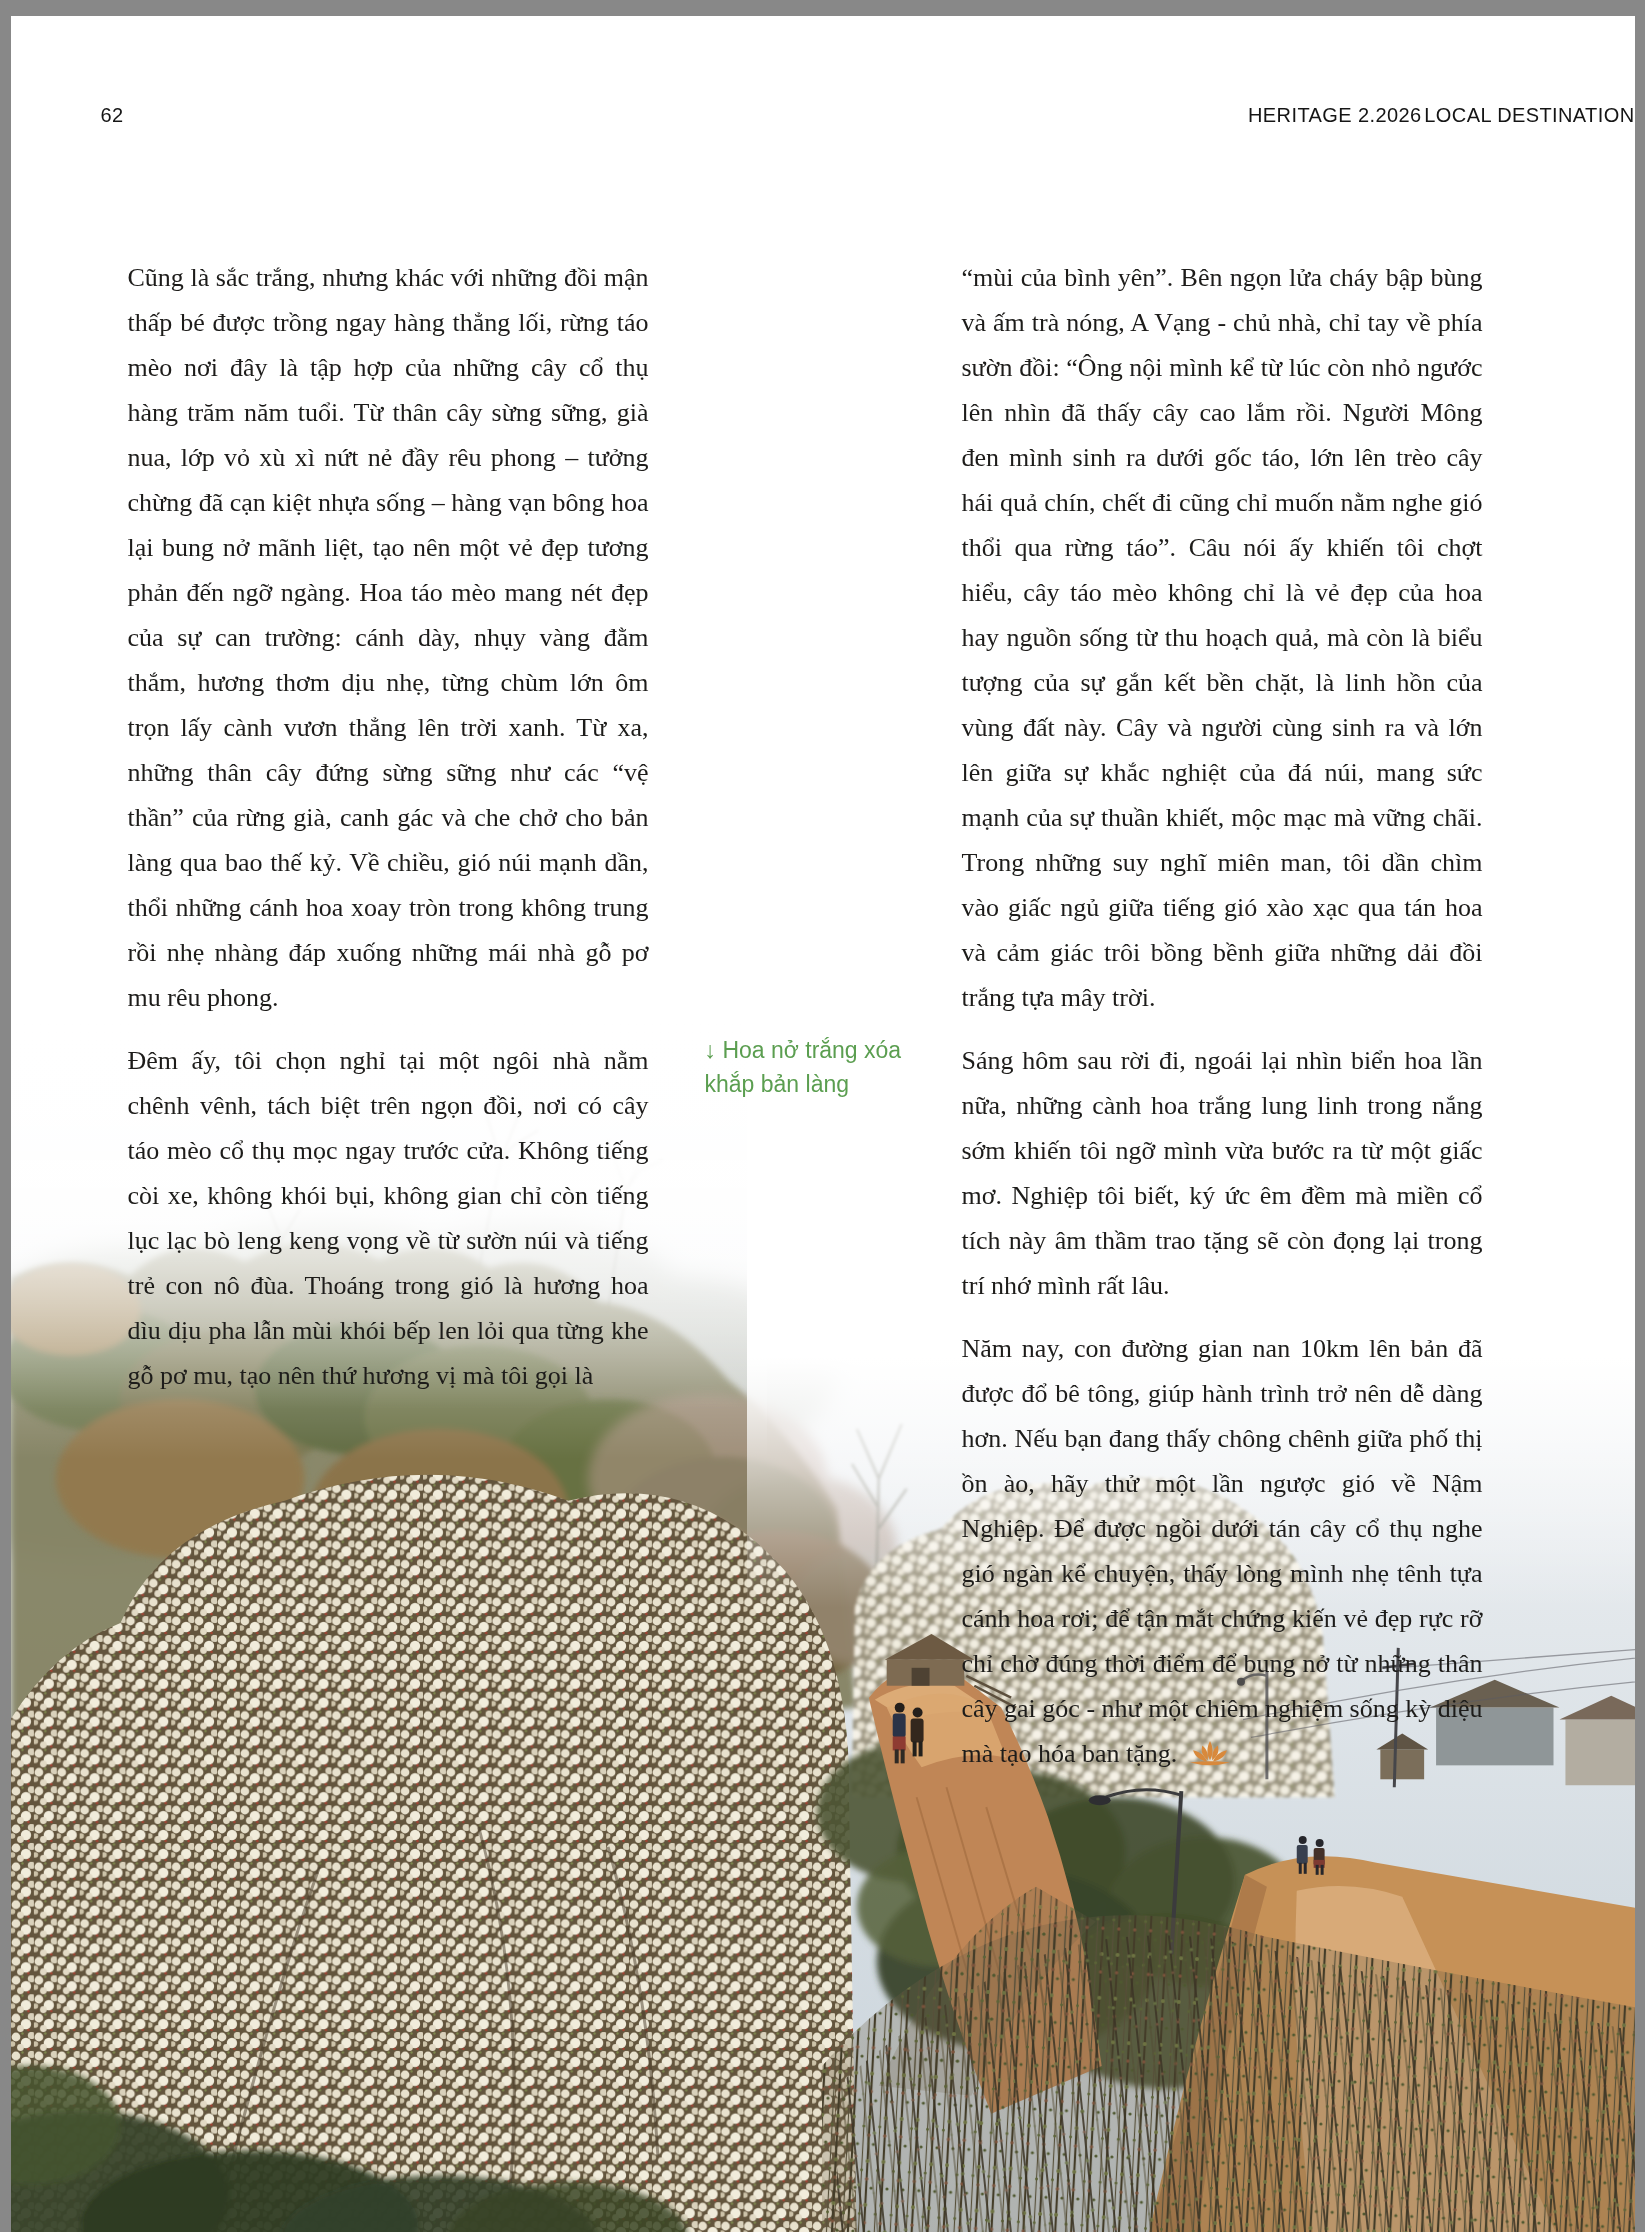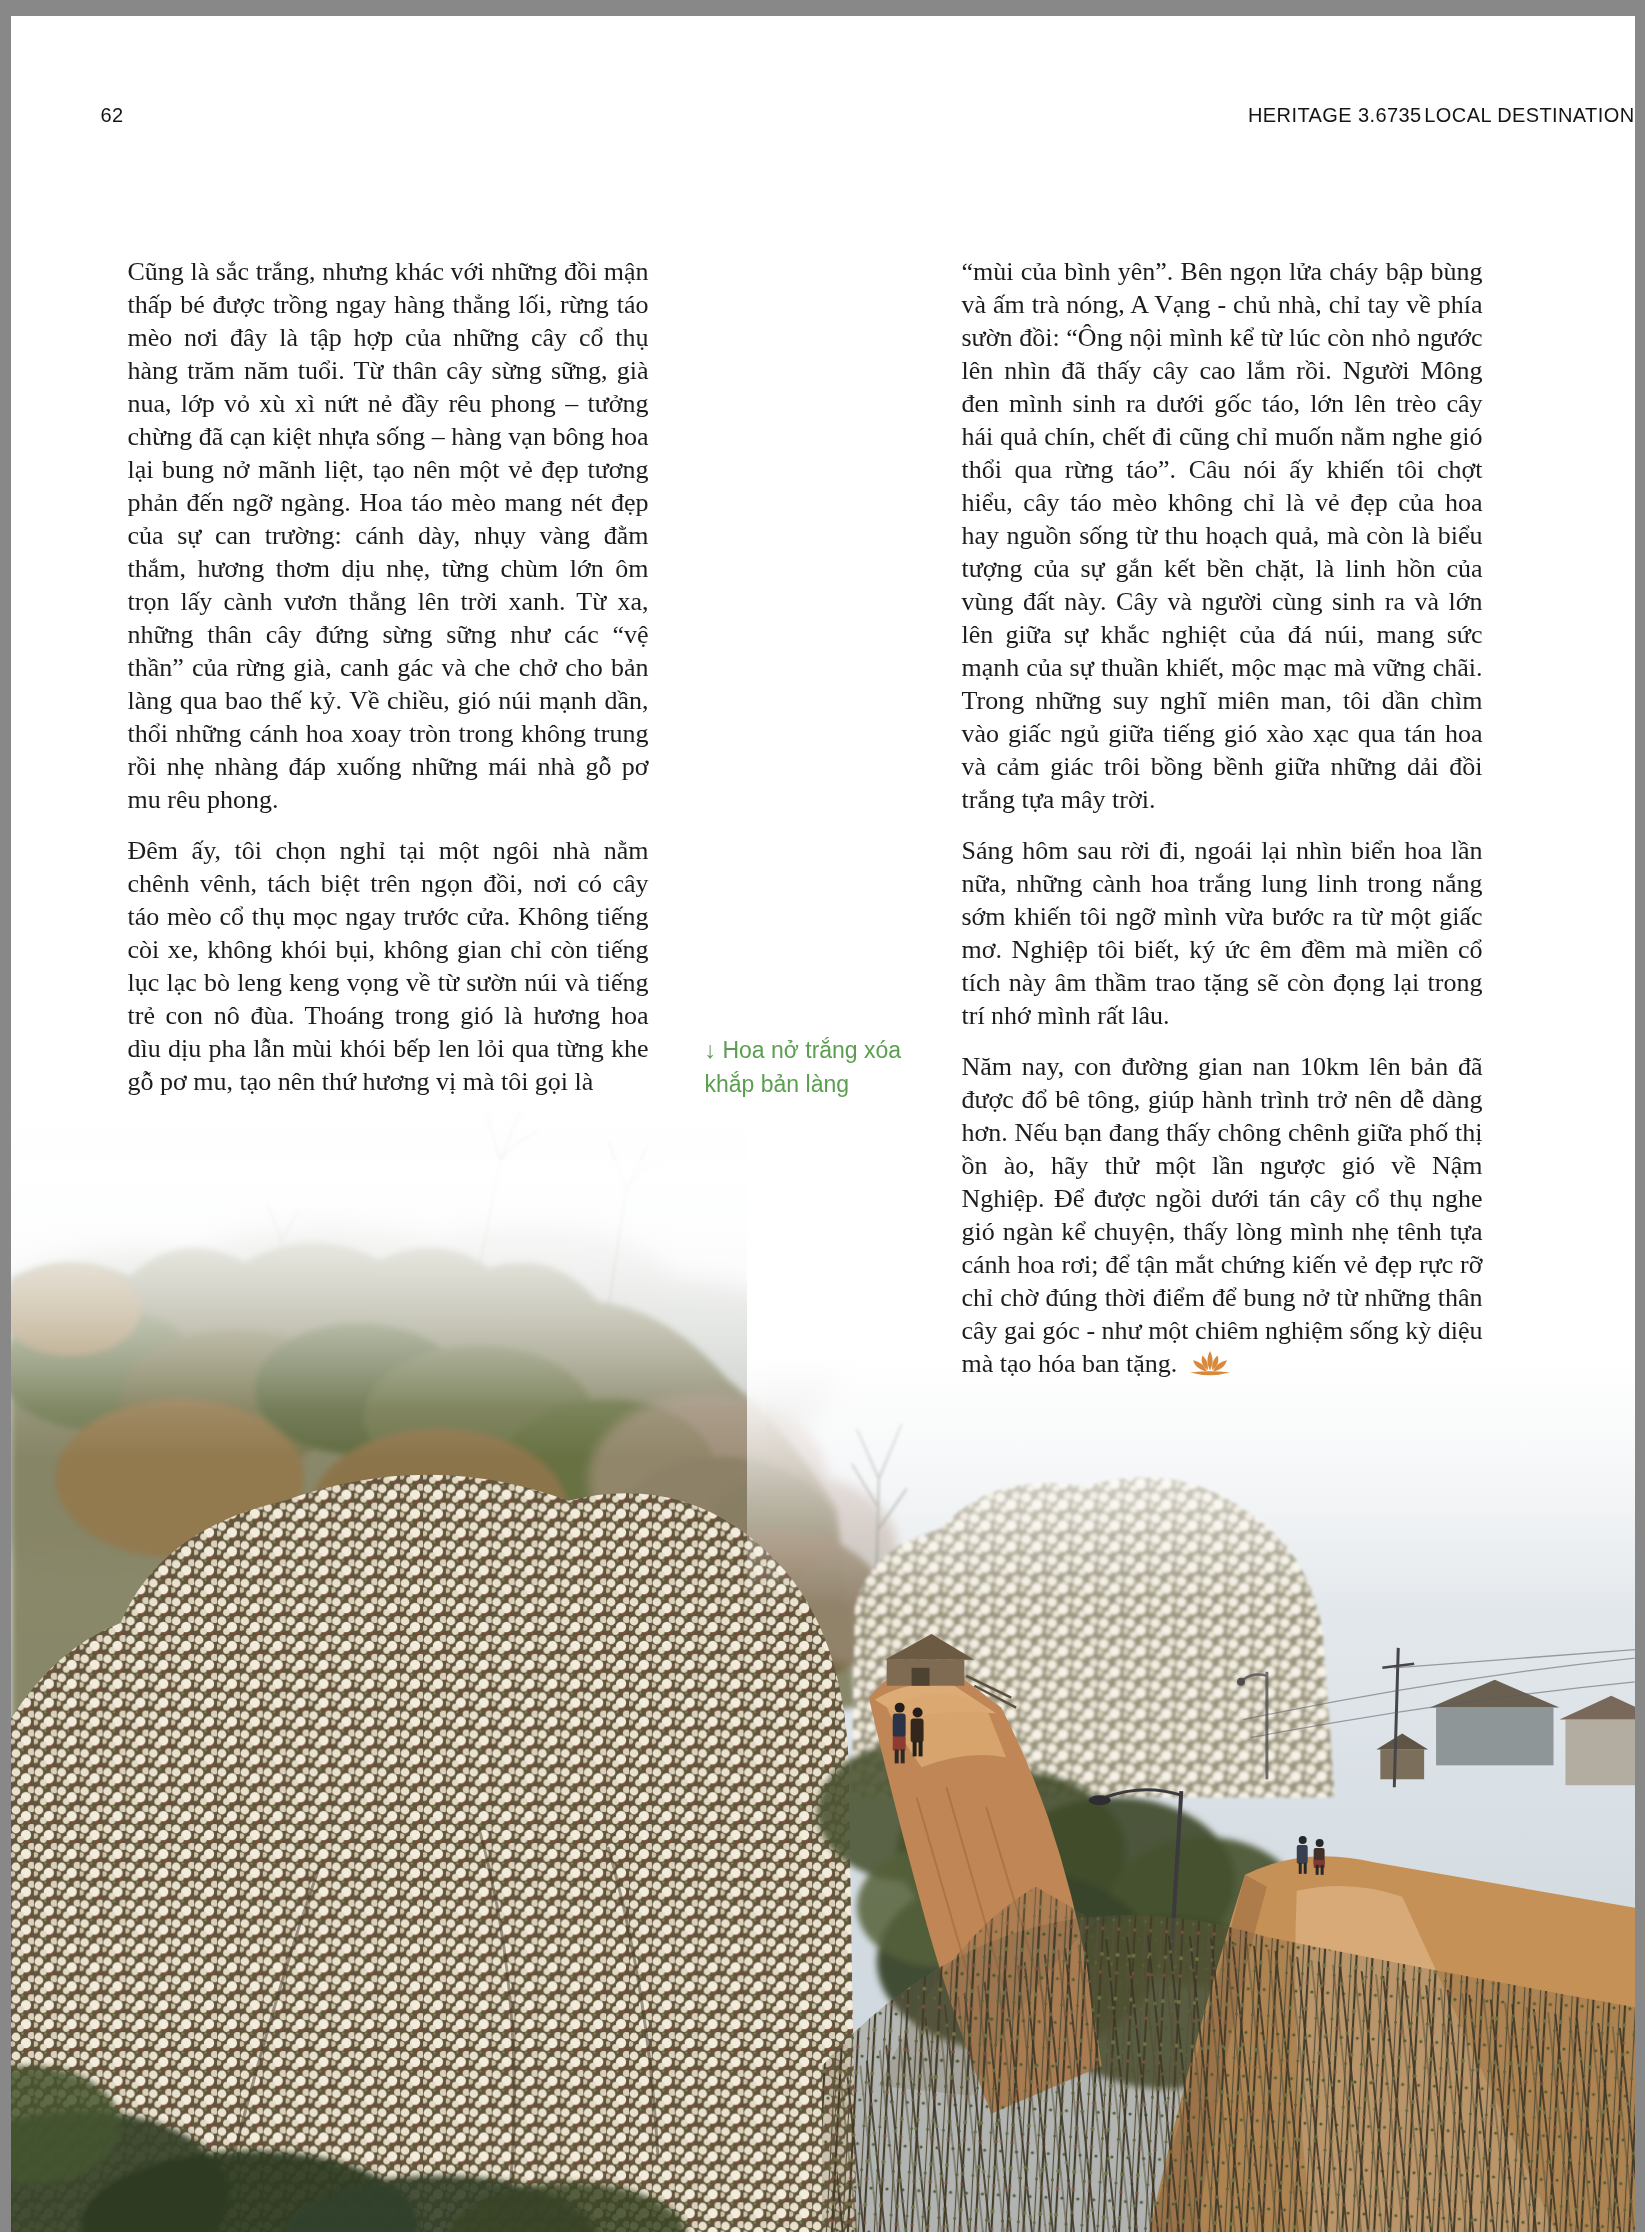--- a/index.html
+++ b/index.html
@@ -15,21 +15,21 @@
     font-family:"Liberation Sans","DejaVu Sans",sans-serif;
     font-size:20px; letter-spacing:0.4px; color:#151515; white-space:nowrap;
     z-index:6;
   }
   .ph-left{left:90px;}
   .ph-center{left:0; width:100%; text-align:right;}
   .ph-right{right:213px;}
   
   .col{
     position:absolute; top:239px; width:521px;
-    font-size:26px; line-height:33px; text-align:justify;
+    font-size:26px; line-height:45px; text-align:justify;
     z-index:5;
   }
   .col p{margin:0 0 18px 0;}
   .col-left{left:117px;}
   .col-right{left:951px;}
   .lotus{display:inline-block; margin-left:10px;}
   .lotus svg{width:46px; height:27px; vertical-align:-4px;}
   
   .caption{
     position:absolute; left:694px; top:1017px; width:199px;
@@ -53,21 +53,21 @@
   }
 </style>
 </head>
 <body>
 
 <div class="page">
 
   <div class="pagehead">
     <span class="ph-left">62</span>
     <span class="ph-center">LOCAL DESTINATION</span>
-    <span class="ph-right">HERITAGE 3.6735</span>
+    <span class="ph-right">HERITAGE 2.2026</span>
   </div>
 
   <div class="photo">
     <svg width="1646" height="1238" viewBox="0 0 1654 1244">
       <defs>
         <linearGradient id="skyG" x1="0" y1="0" x2="0" y2="1">
           <stop offset="0" stop-color="#ffffff"></stop>
           <stop offset=".28" stop-color="#f0f2f4"></stop>
           <stop offset=".5" stop-color="#e2e7eb"></stop>
           <stop offset=".72" stop-color="#d4dce2"></stop>

